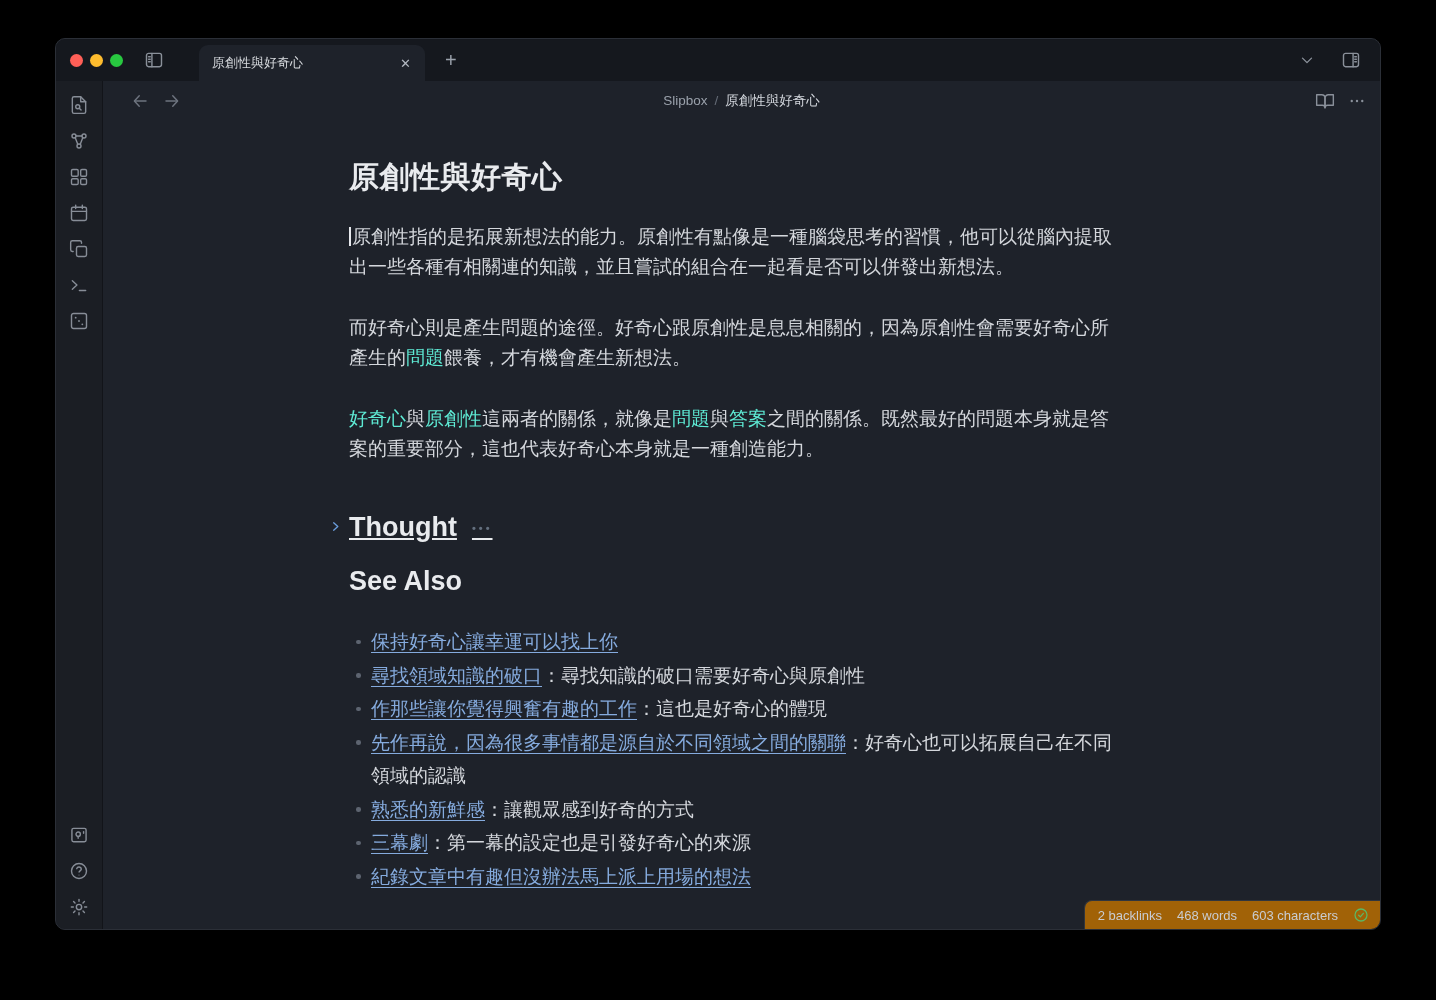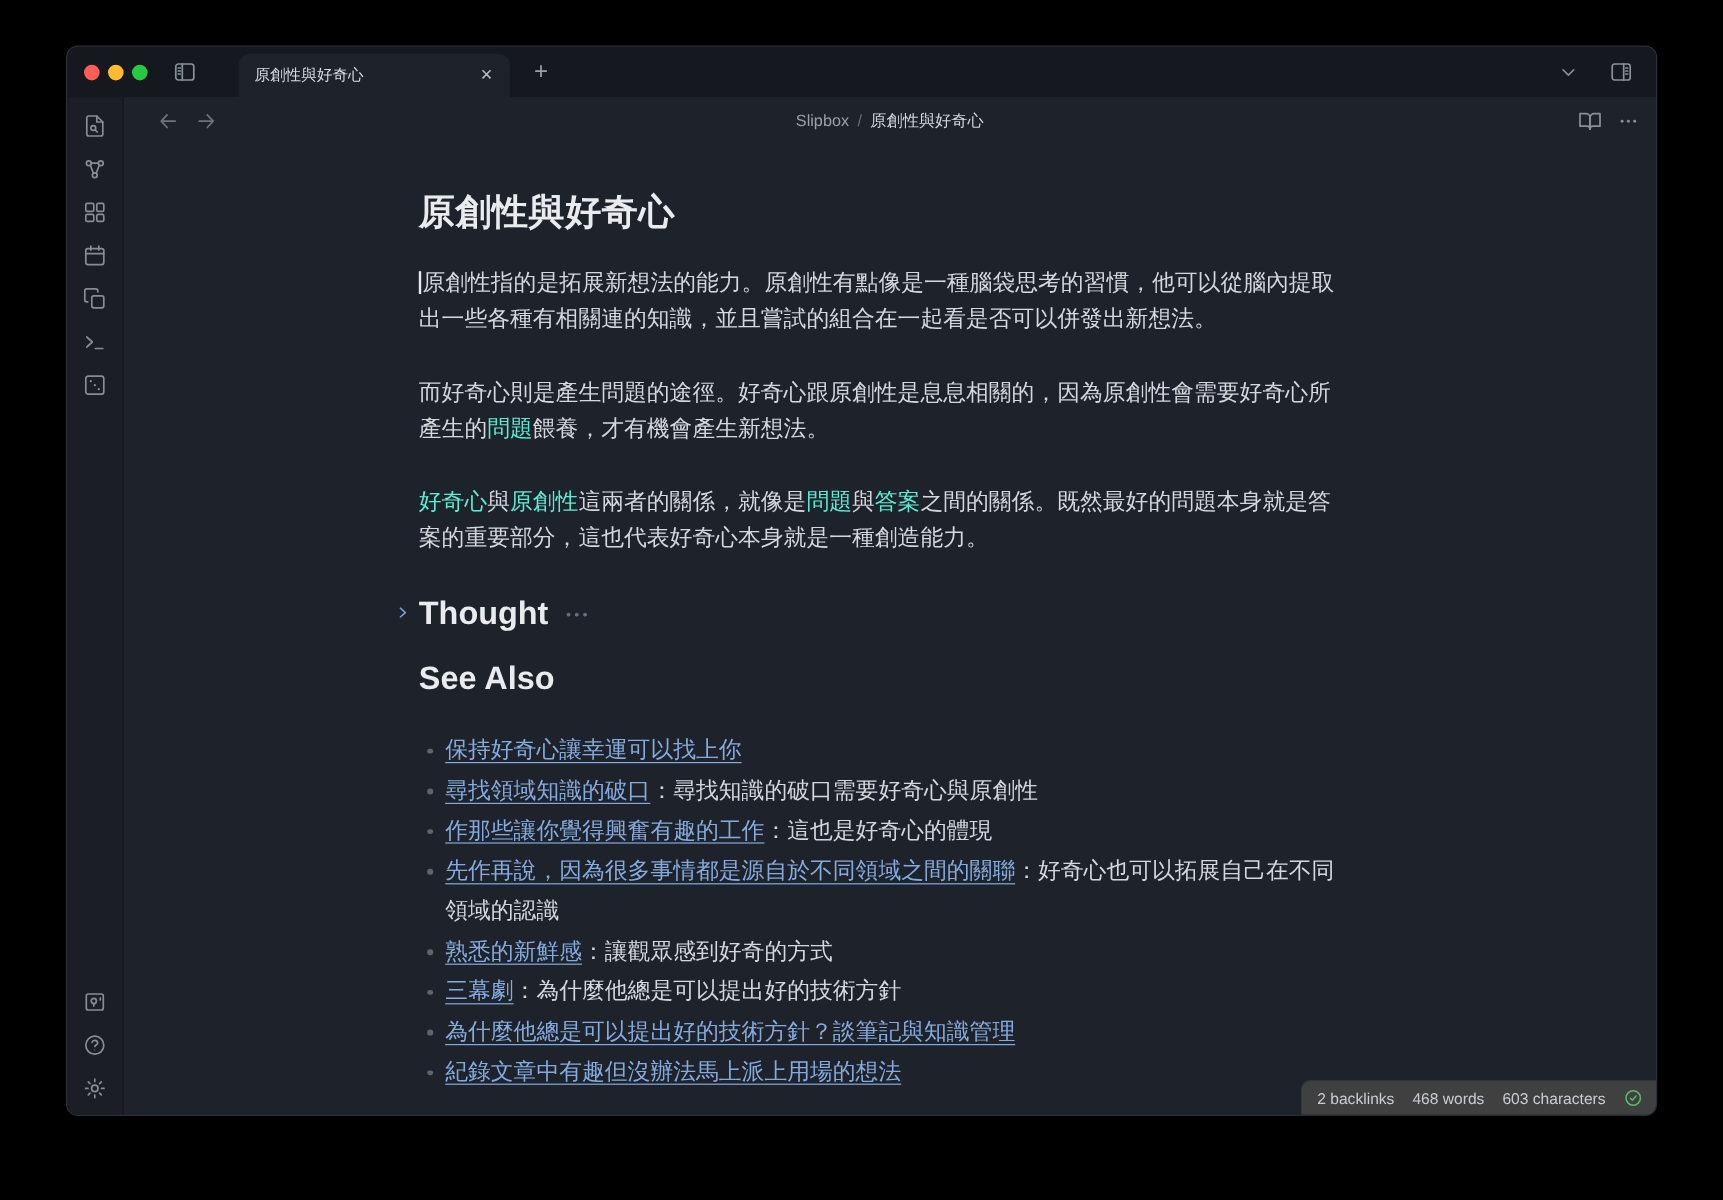--- a/index.html
+++ b/index.html
@@ -37,33 +37,33 @@
   .breadcrumb .cur { color:#d3d7dd; }
   .vh-right { margin-left:auto; display:flex; gap:13px; align-items:center; color:#8a909a; }
 
   
   .note { width:772px; margin-left:246px; padding-top:36px; color:#d4d7dc; }
   .note-title { font-size:30px; font-weight:700; color:#e9ebee; letter-spacing:.5px; margin-bottom:24px; }
   .para { font-size:19px; line-height:30px; margin-bottom:31px; }
   .caret { display:inline-block; width:2px; height:19px; background:#e6e8ec; vertical-align:-3px; margin-right:1px; }
   .plink { color:#5eead4; }
   .h2 { font-size:27px; font-weight:700; color:#e9ebee; position:relative; }
-  .h2.thought { margin-top:32px; }
+  .h2.thought { margin-top:48px;text-decoration:underline; }
   .h2.seealso { margin-top:23px; margin-bottom:28px; }
   .collapse-chev { position:absolute; left:-19px; top:9px; color:#6b9edd; }
   .fold-dots { color:#64707f; font-size:11px; letter-spacing:3px; margin-left:15px; vertical-align:4px; }
 
   ul.links { list-style:none; font-size:19px; }
   ul.links li { position:relative; padding-left:22px; line-height:33.5px; }
   .bullet { position:absolute; left:7px; top:14.5px; width:4.5px; height:4.5px; border-radius:50%; background:#5d6470; }
   a.blink { color:#85abde; text-decoration:underline; text-decoration-thickness:1px; text-underline-offset:4px; }
 
   
   .statusbar { position:absolute; right:0; bottom:0; height:29px; display:flex; align-items:center; gap:15px;
-               padding:0 11px 0 13px; background:#404040; border:1px solid #30353e; border-right:none; border-bottom:none;
+               padding:0 11px 0 13px; background:#a16207; border:1px solid #30353e; border-right:none; border-bottom:none;
                border-radius:8px 0 0 0; font-size:13px; color:#c9ccd2; }
   .statusbar .ok { color:#5cb864; display:flex; align-items:center; }
 
   svg { display:block; }
 </style>
 </head>
 <body>
 
 <div class="window">
 
@@ -238,22 +238,21 @@
         </span><span>Thought</span><span class="fold-dots">•••</span></div>
 
         <div class="h2 seealso">See Also</div>
 
         <ul class="links">
           <li><span class="bullet"></span><a class="blink">保持好奇心讓幸運可以找上你</a><span></span></li>
           <li><span class="bullet"></span><a class="blink">尋找領域知識的破口</a><span>：尋找知識的破口需要好奇心與原創性</span></li>
           <li><span class="bullet"></span><a class="blink">作那些讓你覺得興奮有趣的工作</a><span>：這也是好奇心的體現</span></li>
           <li><span class="bullet"></span><a class="blink">先作再說，因為很多事情都是源自於不同領域之間的關聯</a><span>：好奇心也可以拓展自己在不同領域的認識</span></li>
           <li><span class="bullet"></span><a class="blink">熟悉的新鮮感</a><span>：讓觀眾感到好奇的方式</span></li>
-          <li><span class="bullet"></span><a class="blink">三幕劇</a><span>：為什麼他總是可以提出好的技術方針</span></li>
-          <li><span class="bullet"></span><a class="blink">為什麼他總是可以提出好的技術方針？談筆記與知識管理</a><span></span></li>
+          <li><span class="bullet"></span><a class="blink">三幕劇</a><span>：第一幕的設定也是引發好奇心的來源</span></li>
           <li><span class="bullet"></span><a class="blink">紀錄文章中有趣但沒辦法馬上派上用場的想法</a><span></span></li>
         </ul>
       </div>
     </div>
   </div>
 
   <div class="statusbar">
     <span>2 backlinks</span>
     <span>468 words</span>
     <span>603 characters</span>

